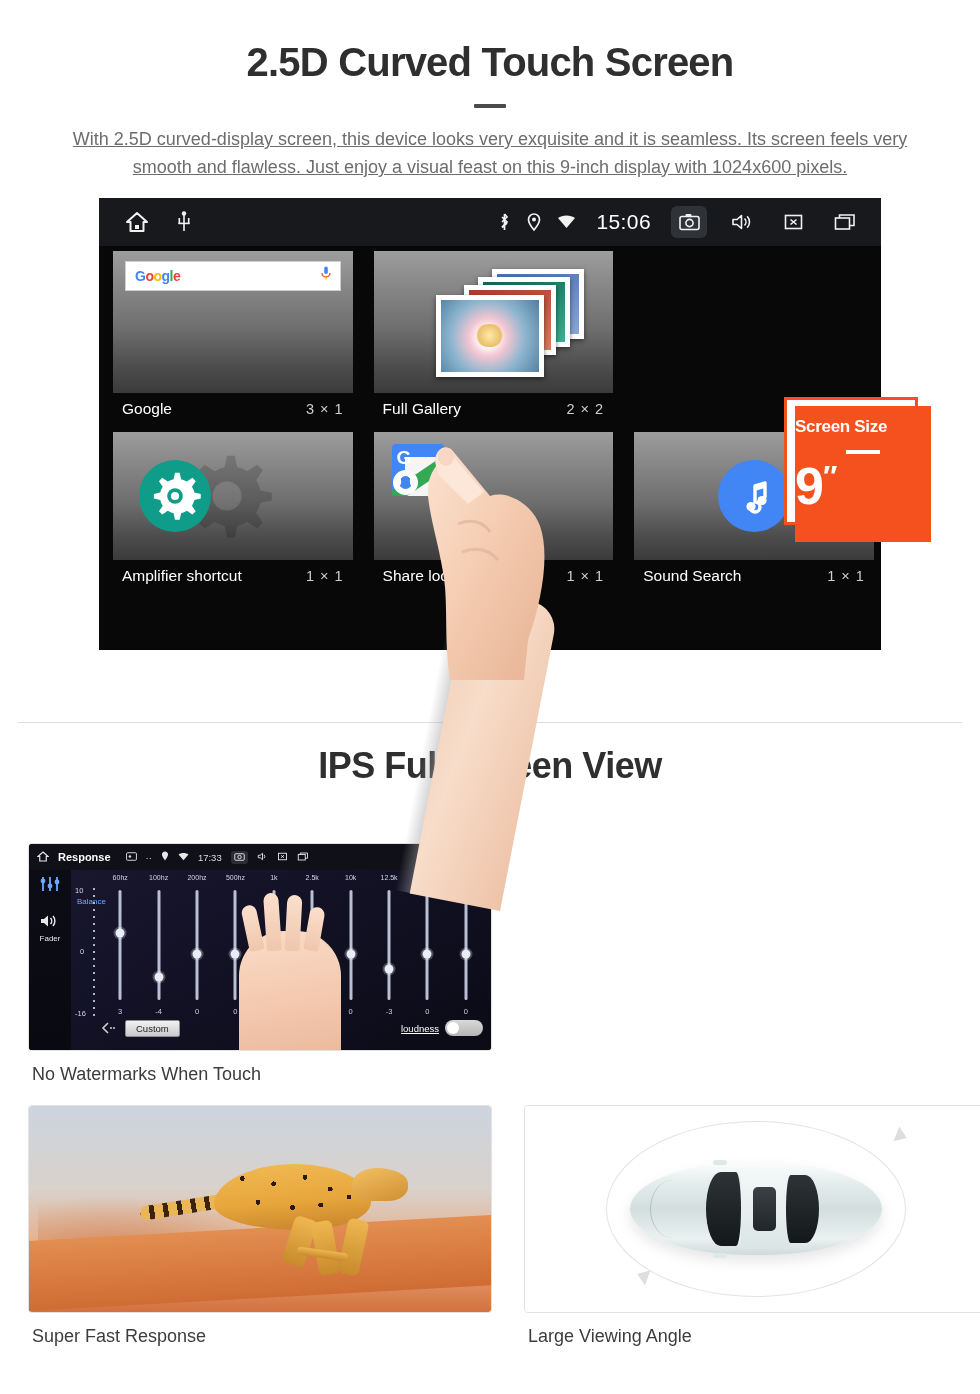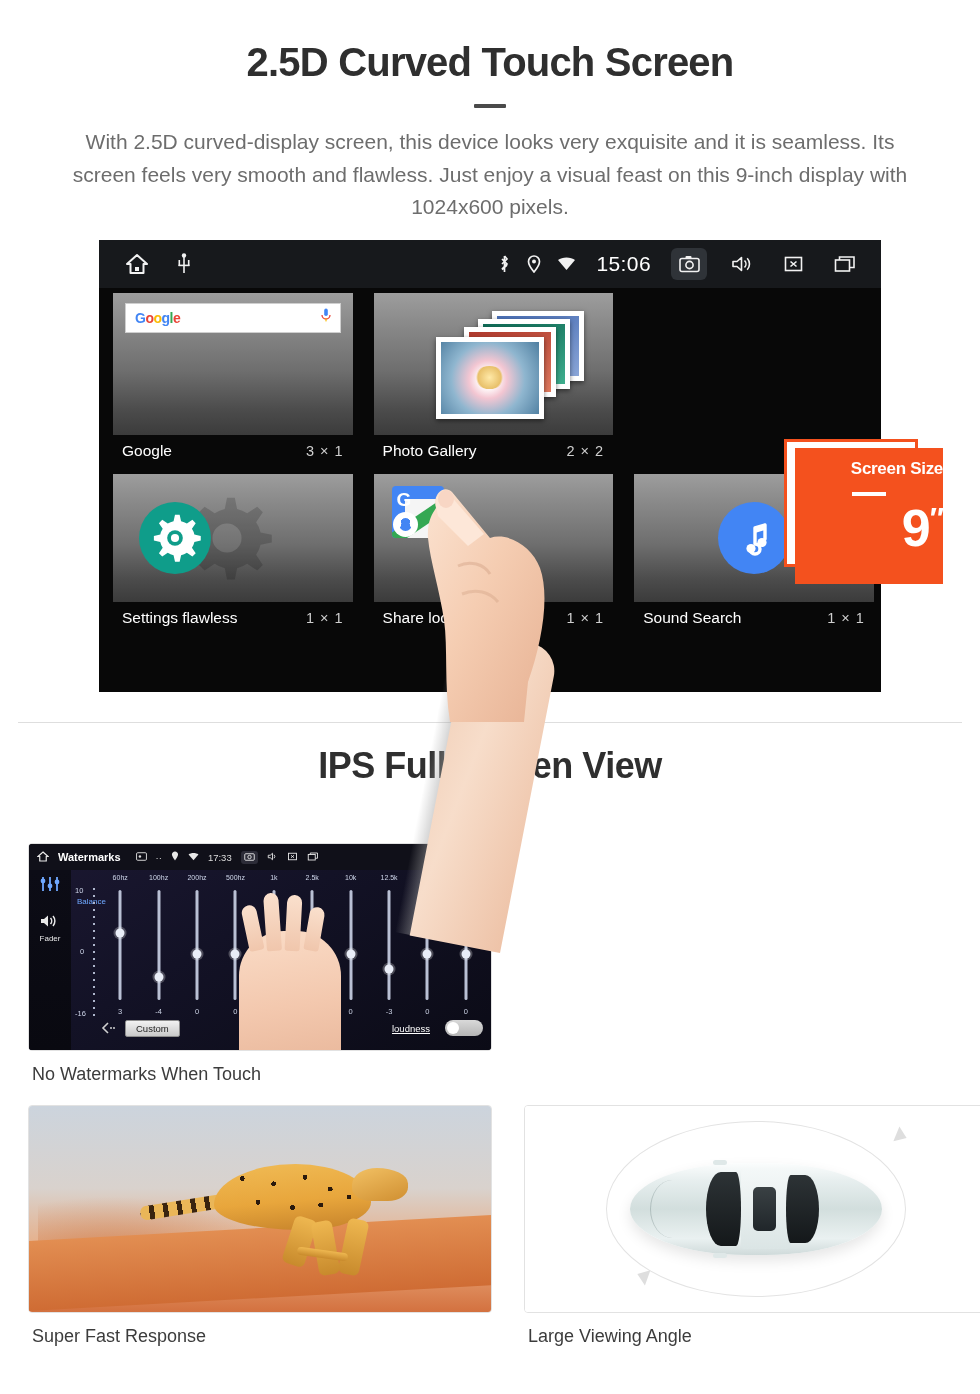--- a/index.html
+++ b/index.html
@@ -24,26 +24,27 @@
     line-height: 1.1;
   }
   .title-rule {
     width: 32px; height: 4px;
     background: #4a4a4a;
     margin: 20px auto 18px auto;
     border-radius: 1px;
   }
   .subtitle {
     text-align: center;
-    font-size: 21px;
+    font-size: 18px;
     line-height: 1.55;
     color: #6d6d6d;
     width: 860px;
     margin: 4px auto;
     font-weight: 400;
+    text-decoration: underline;
   }
 
   
   .device-wrap {
     position: relative;
     width: 980px;
     height: 300px;
     margin-top: 16px;
   }
   .device-screen {
@@ -236,24 +237,24 @@
   
   .badge-outline {
     position:absolute; left:784px; top:199px;
     width:134px; height:128px;
     border: 3px solid #F4511E;
     background: #ffffff;
     z-index: 40;
   }
   .badge {
     position:absolute; left:795px; top:208px;
-    width:148px; height:136px;
+    width:136px; height:136px;
     background:#F4511E;
     z-index: 41;
-    text-align:right;
+    text-align:left;
     color:#fff;
   }
   .badge-title { font-size:17px; font-weight:bold; padding-top:11px; letter-spacing:-0.3px; }
   .badge-rule { width:34px; height:4px; background:#fff; margin:13px auto 6px auto; }
   .badge-num { font-size:52px; font-weight:bold; line-height:1; letter-spacing:-1px; }
   .badge-num sup { font-size:30px; vertical-align: super; }
 
   .divider {
     position:absolute; left:18px; top:722px; width:944px; height:1px; background:#dedede;
   }
@@ -347,21 +348,21 @@
   }
   .amp-bottom {
     position:absolute; left:30px; right:8px; bottom:4px; height:26px;
     display:flex; align-items:flex-start; gap:8px;
   }
   .amp-preset {
     background: linear-gradient(180deg,#f2f2f2,#c9c9c9);
     border:1px solid #8d8d8d; border-radius:2px;
     color:#1d1d1d; font-size:9.5px; padding:2px 10px;
   }
-  .amp-loud { margin-left:auto; display:flex; align-items:center; gap:15px; color:#fff; font-size:9.5px;text-decoration:underline; }
+  .amp-loud { margin-left:auto; display:flex; align-items:center; gap:6px; color:#fff; font-size:9.5px;text-decoration:underline; }
   .amp-toggle {
     width:38px; height:16px; border-radius:8px;
     background: linear-gradient(180deg,#d9d9d9,#b5b5b5); position:relative;
   }
   .amp-toggle::after {
     content:""; position:absolute; left:2px; top:2px; width:12px; height:12px;
     border-radius:50%; background:#fff;
   }
   .amp-hand {
     position:absolute; left:40%; top:34%; width:102px; height:150px; z-index:5;
@@ -581,21 +582,21 @@
                   </div>
                 <div class="pg-frame pgf3">
                     <div style="background:linear-gradient(160deg,#b03a2e,#e07a5f)"></div>
                   </div>
                 <div class="pg-frame pgf4">
                     <div class="pg-blossom"></div>
                   </div>
               </div>
             </div>
             <div class="tile-label">
-              <span>Photo Gallery</span>
+              <span>Full Gallery</span>
               <span class="tile-size">2 × 2</span>
             </div>
           </div>
         </div>
 
         <div class="tile-row">
 
           <div class="tile">
             <div class="tile-box small">
               <div class="gear-tile">
@@ -608,21 +609,21 @@
                 <div class="gear-circle">
                   <svg viewBox="0 0 100 100" width="58" height="58">
                       <path d="M50 10 l8 0 2.5 11 a30 30 0 0 1 10 4.2 l9.5 -6.5 5.7 5.7 -6.5 9.5 a30 30 0 0 1 4.2 10 l11 2.5 0 8 -11 2.5 a30 30 0 0 1 -4.2 10 l6.5 9.5 -5.7 5.7 -9.5 -6.5 a30 30 0 0 1 -10 4.2 l-2.5 11 -8 0 -2.5 -11 a30 30 0 0 1 -10 -4.2 l-9.5 6.5 -5.7 -5.7 6.5 -9.5 a30 30 0 0 1 -4.2 -10 l-11 -2.5 0 -8 11 -2.5 a30 30 0 0 1 4.2 -10 l-6.5 -9.5 5.7 -5.7 9.5 6.5 a30 30 0 0 1 10 -4.2 z" fill="#ffffff"></path>
                       <circle cx="50" cy="50" r="13.5" fill="#0f9d8a"></circle>
                       <circle cx="50" cy="50" r="7" fill="#ffffff"></circle>
                     </svg>
                 </div>
               </div>
             </div>
             <div class="tile-label">
-              <span>Settings flawless</span>
+              <span>Amplifier shortcut</span>
               <span class="tile-size">1 × 1</span>
             </div>
           </div>
 
           <div class="tile">
             <div class="tile-box small">
               <div class="maps-icon">
                 <div class="maps-white"></div>
                 <div class="maps-green"></div>
                 <div class="maps-g">G</div>
@@ -705,21 +706,21 @@
       <div class="card">
         <div class="card-media">
           <div class="amp">
 
             <div class="amp-top">
               <span>
                 <svg width="12" height="11" viewBox="0 0 24 22">
                     <path d="M12 2 L22 11 L18.5 11 L18.5 20 L5.5 20 L5.5 11 L2 11 Z" fill="none" stroke="#e8e8e8" stroke-width="2.4"></path>
                   </svg>
               </span>
-              <span class="amp-title">Watermarks</span>
+              <span class="amp-title">Response</span>
               <span>
                 <svg width="11" height="9" viewBox="0 0 14 11">
                     <rect x="0.7" y="0.7" width="12.6" height="9.6" rx="1.4" fill="none" stroke="#dcdcdc" stroke-width="1.2"></rect>
                     <circle cx="5" cy="5.5" r="1.6" fill="#dcdcdc"></circle>
                   </svg>
               </span>
               <span>··</span>
               <span>
                 <svg width="8" height="10" viewBox="0 0 14 18">
                     <path d="M7 1 C3.9 1 1.5 3.4 1.5 6.5 C1.5 10.4 7 17 7 17 C7 17 12.5 10.4 12.5 6.5 C12.5 3.4 10.1 1 7 1 Z" fill="#e8e8e8"></path>

